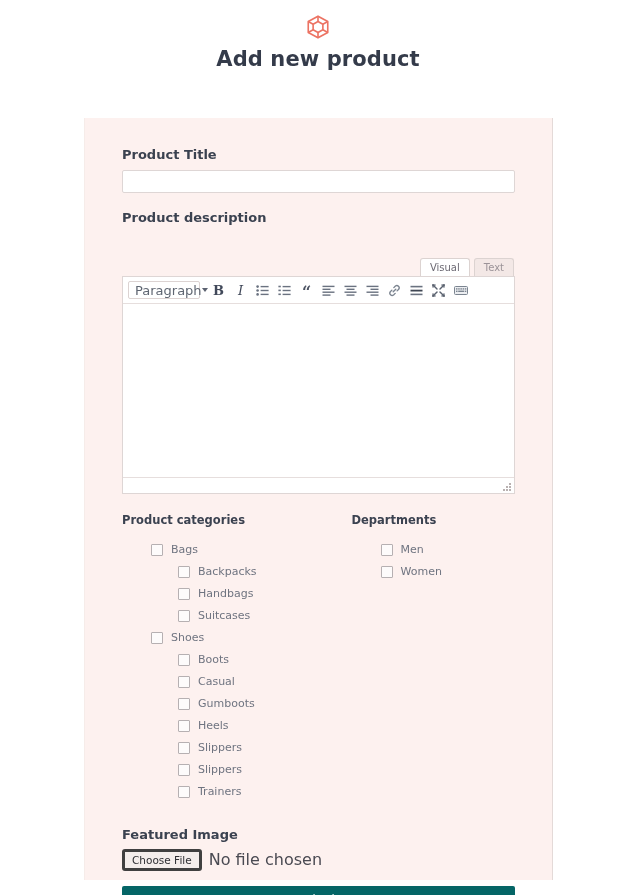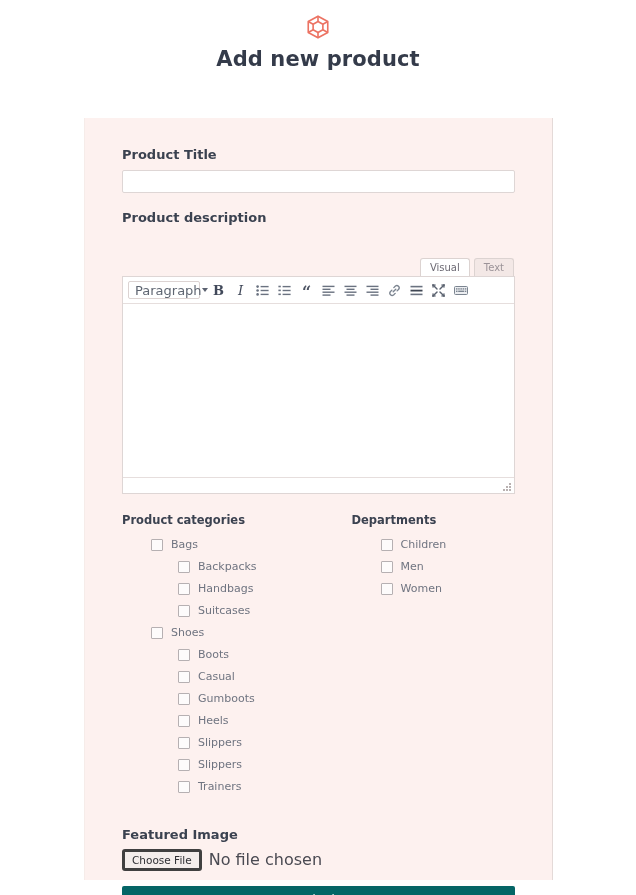--- a/index.html
+++ b/index.html
@@ -211,21 +211,21 @@
   .taxo-title {
     font-size: 11.5px;
     font-weight: bold;
     color: #3b4250;
     margin: 0 0 12px 0;
     line-height: 14px;
   }
   .cb-list { list-style: none; margin: 0; padding: 0; }
   .cb-item {
     display: flex;
-    align-items: flex-start;
+    align-items: center;
     height: 22px;
     font-size: 11px;
     color: #6f7480;
   }
   .cb-item.level-1 { padding-left: 29px; }
   .cb-item.level-2 { padding-left: 56px; }
   .cb-item .cbx {
     width: 10px;
     height: 10px;
     border: 1px solid #b6b0b2;
@@ -527,24 +527,20 @@
                 <span class="cb-label">Trainers</span>
               </li>
             </ul>
         </div>
 
         <div class="taxo-col right">
           <p class="taxo-title">Departments</p>
           <ul class="cb-list" id="departments-list">
               <li class="cb-item level-1">
                 <span class="cbx"></span>
-                <span class="cb-label">Children</span>
-              </li>
-              <li class="cb-item level-1">
-                <span class="cbx"></span>
                 <span class="cb-label">Men</span>
               </li>
               <li class="cb-item level-1">
                 <span class="cbx"></span>
                 <span class="cb-label">Women</span>
               </li>
             </ul>
         </div>
 
       </div>

